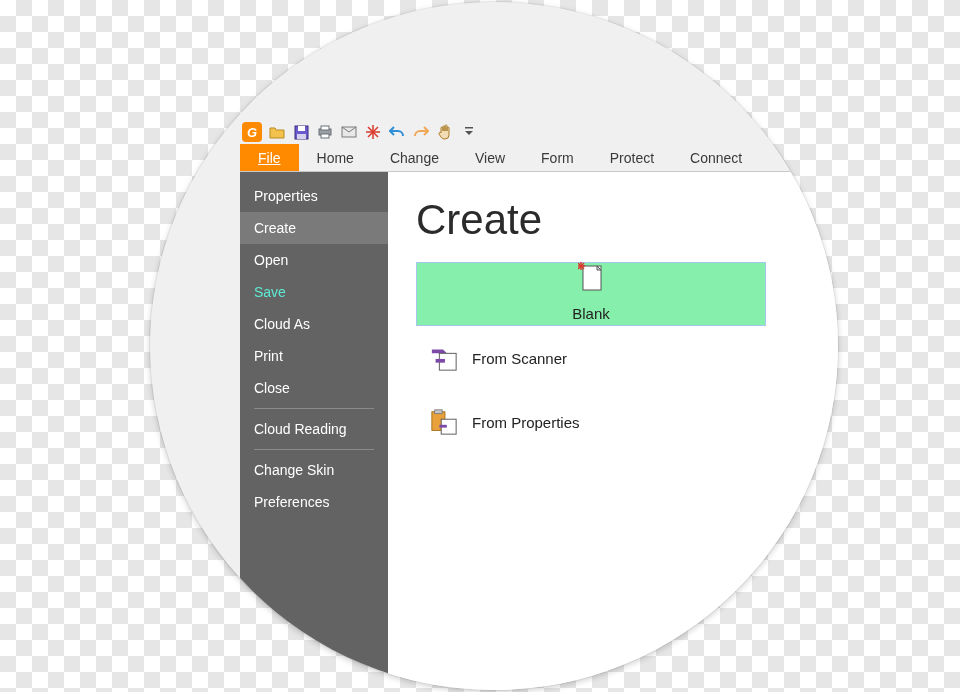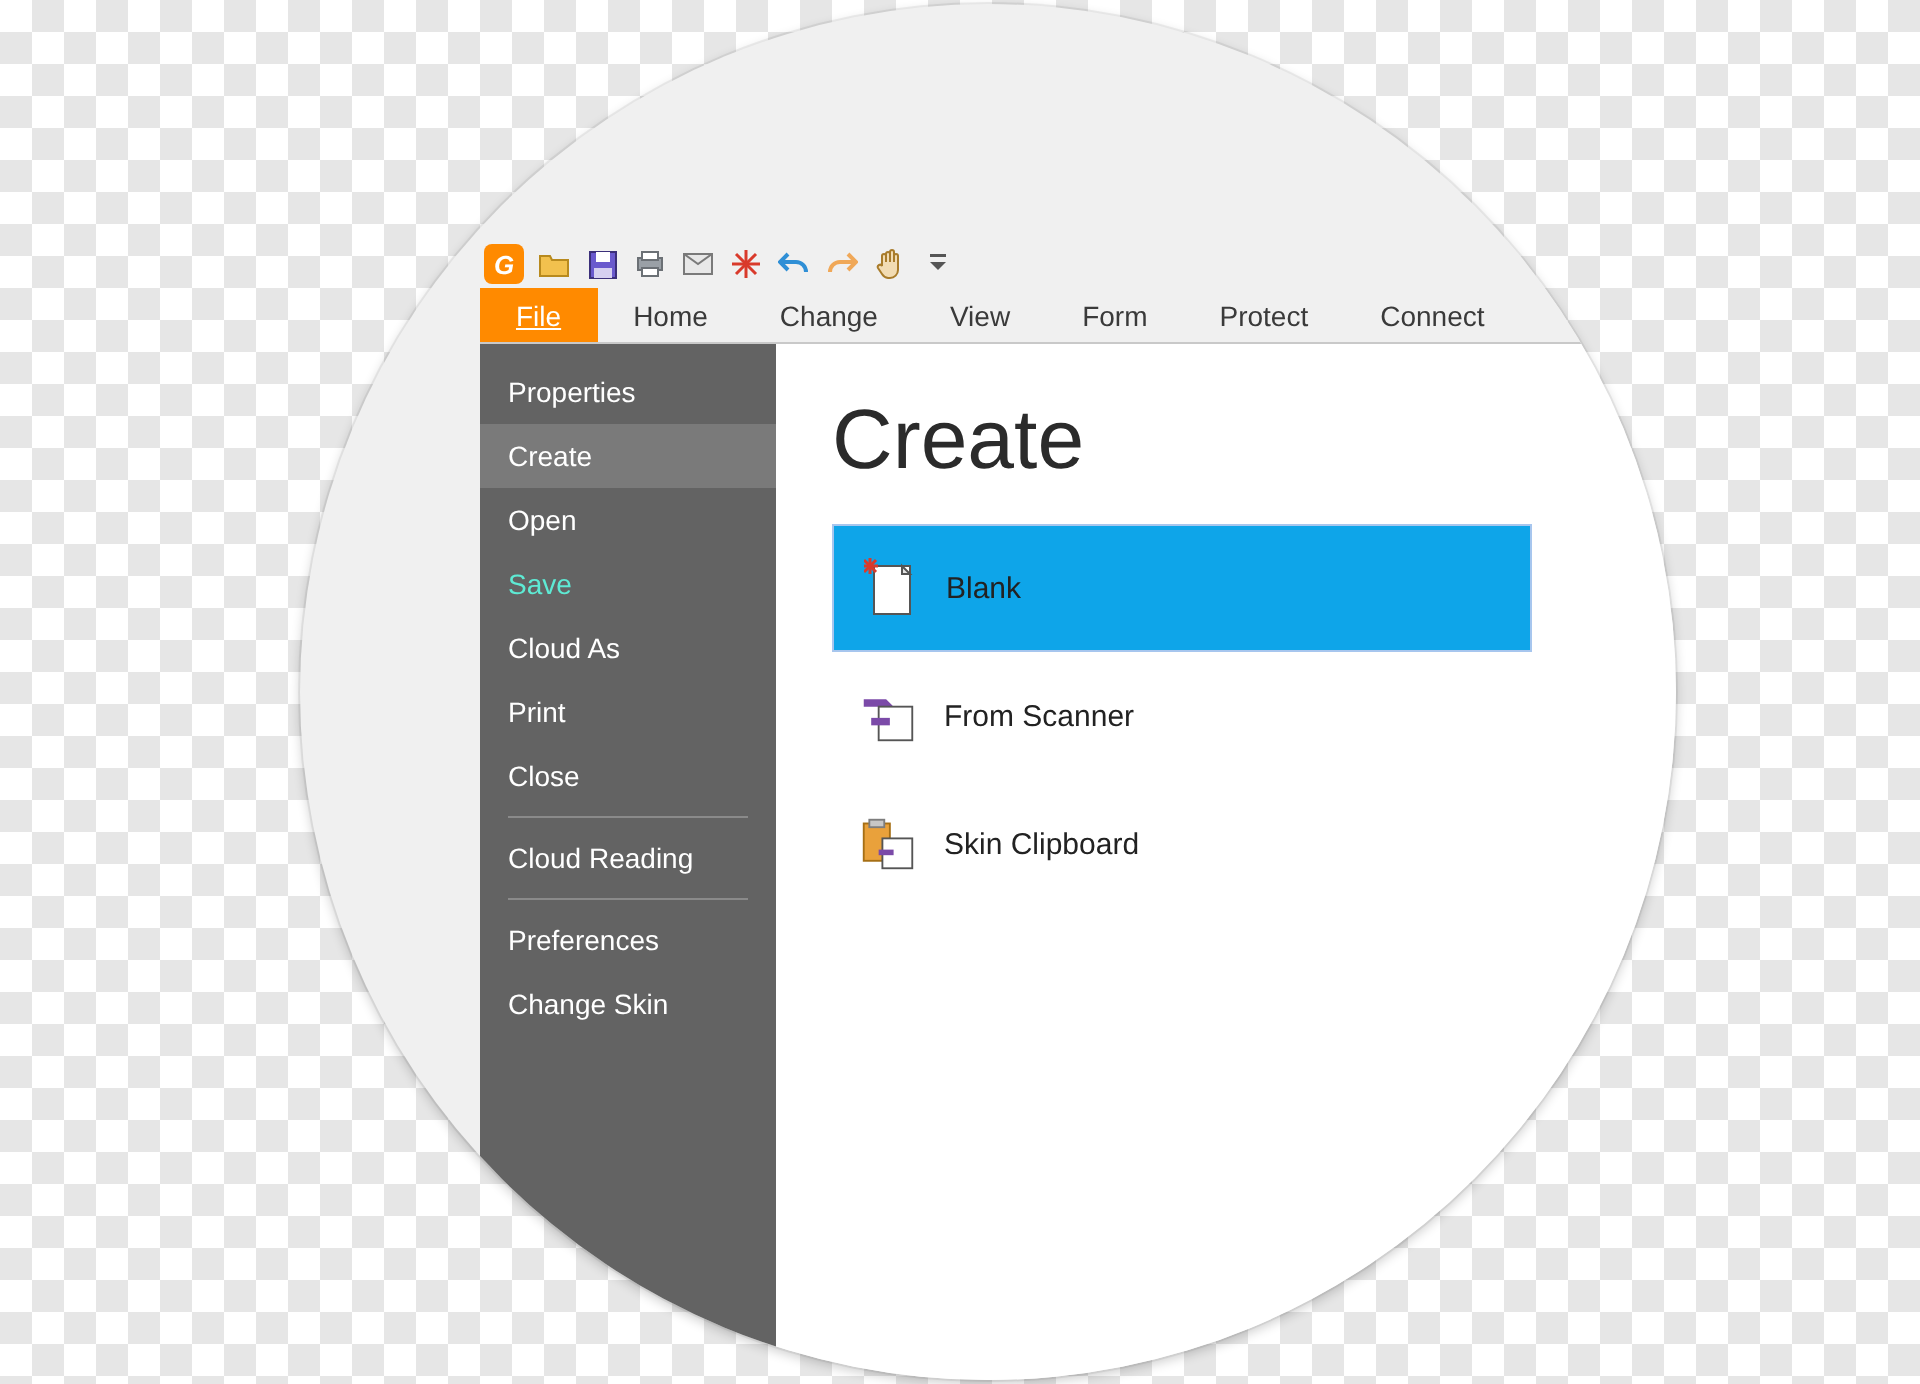--- a/index.html
+++ b/index.html
@@ -108,22 +108,23 @@
   }
   .opt {
     display:flex; align-items:center; gap: 14px;
     height: 64px;
     padding: 0 14px;
     width: 350px;
     font-size: 15px;
     color:#222;
   }
   .opt.selected {
-    background: #0ea5e9;
+    background: #86efac;
     border: 1px solid #a7c6ee;
+    flex-direction: column;
   }
   .opt .ic { width: 28px; height: 28px; display:flex;align-items:center;justify-content:center; }
   svg { display:block; }
 </style>
 </head>
 <body>
 
 <div class="disc">
   <div class="chrome">
 
@@ -217,22 +218,22 @@
         <div class="mi"><span>Properties</span></div>
         <div class="mi selected"><span>Create</span></div>
         <div class="mi"><span>Open</span></div>
         <div class="mi disabled"><span>Save</span></div>
         <div class="mi"><span>Cloud As</span></div>
         <div class="mi"><span>Print</span></div>
         <div class="mi"><span>Close</span></div>
         <hr>
         <div class="mi"><span>Cloud Reading</span></div>
         <hr>
+        <div class="mi"><span>Change Skin</span></div>
         <div class="mi"><span>Preferences</span></div>
-        <div class="mi"><span>Change Skin</span></div>
       </div>
 
       <div class="panel">
         <h1>Create</h1>
 
         <div class="opt selected">
           <span class="ic">
             <svg width="26" height="30" viewBox="0 0 26 30">
                 <rect x="5" y="4" width="18" height="24" fill="#fff" stroke="#555"></rect>
                 <path d="M19 4l4 4h-4z" fill="#e3e3e3" stroke="#555"></path>
@@ -261,20 +262,20 @@
 
         <div class="opt">
           <span class="ic">
             <svg width="30" height="30" viewBox="0 0 30 30">
                 <rect x="2" y="4" width="14" height="20" fill="#e9a13b" stroke="#a66f15"></rect>
                 <rect x="5" y="2" width="8" height="4" fill="#c7c7c7" stroke="#7d7d7d"></rect>
                 <rect x="12" y="12" width="16" height="16" fill="#fff" stroke="#555"></rect>
                 <rect x="10" y="18" width="8" height="3" fill="#7b4aa8"></rect>
               </svg>
           </span>
-          <span>Skin Clipboard</span>
+          <span>From Properties</span>
         </div>
 
       </div>
     </div>
 
   </div>
 </div>
 
 </body></html>

